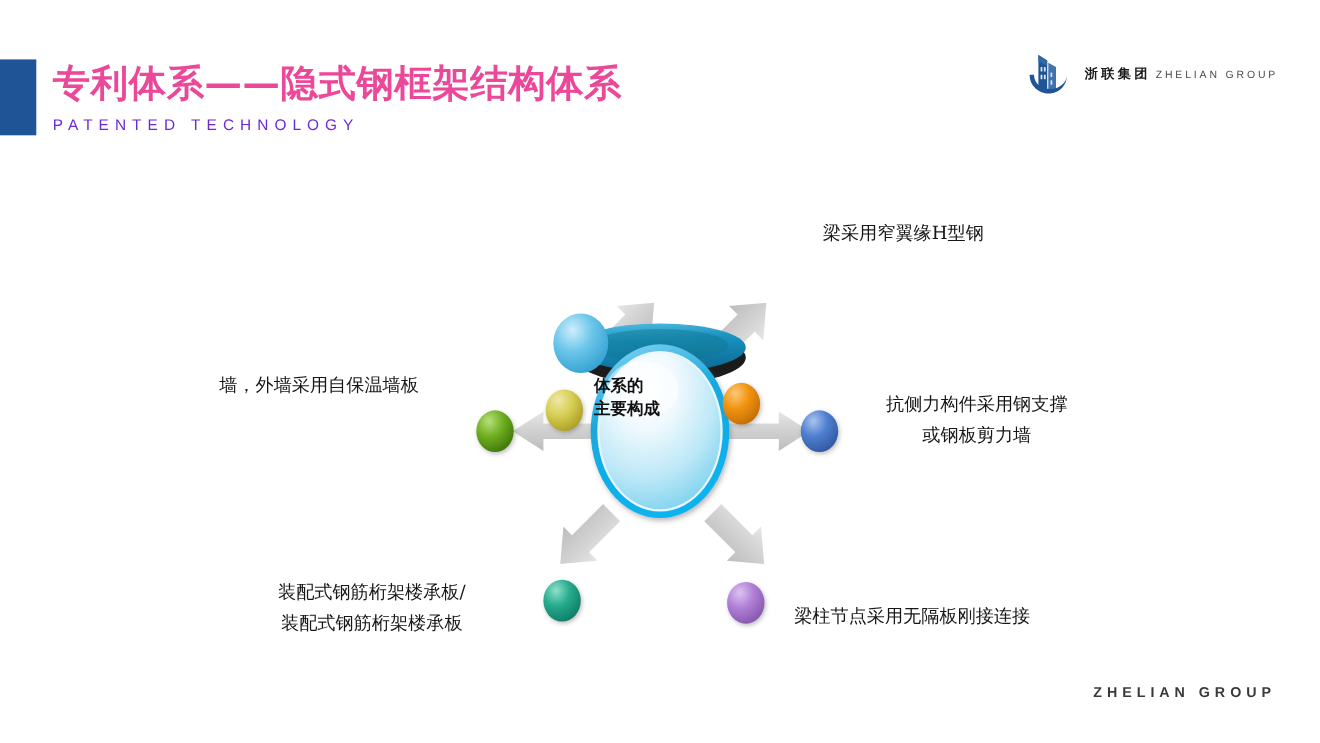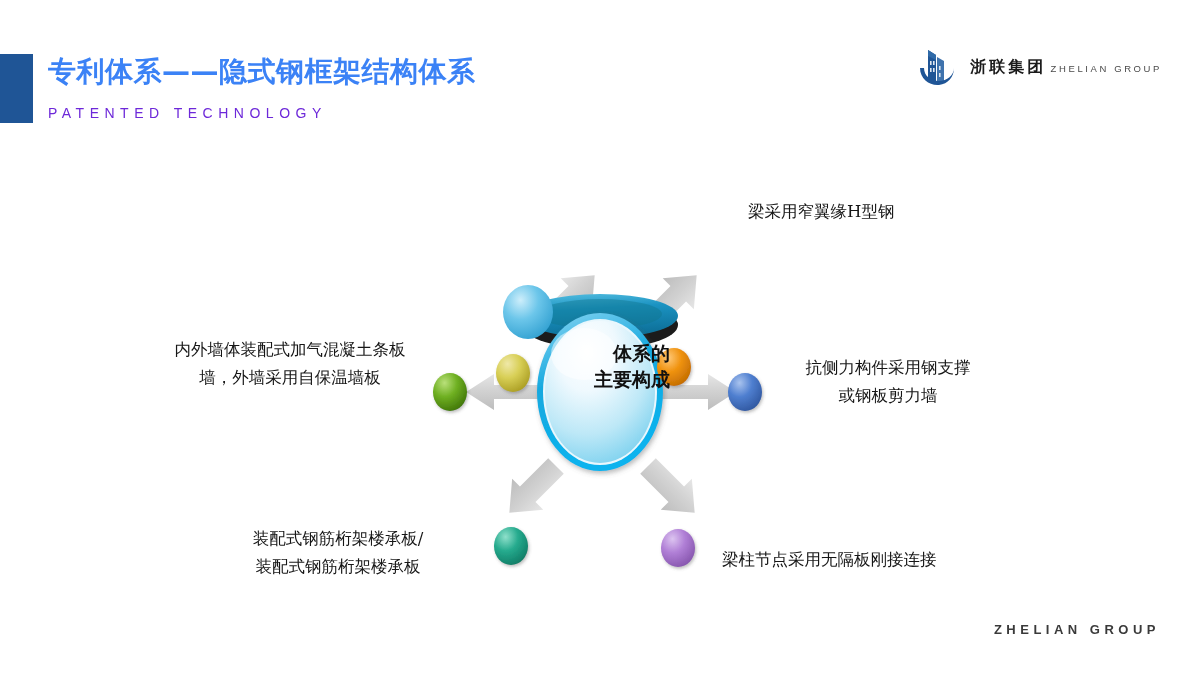--- a/index.html
+++ b/index.html
@@ -18,23 +18,23 @@
   #header-accent-bar {
     position: absolute;
     left: 0; top: 54px;
     width: 33px; height: 69px;
     background: #1f5596;
   }
   #page-title {
     position: absolute;
     left: 48px; top: 53px;
     font-family: "DejaVu Sans", sans-serif;
-    font-size: 28px;
+    font-size: 34px;
     font-weight: bold;
-    color: #3b82f6;
+    color: #ec4899;
     letter-spacing: 0.5px;
     white-space: nowrap;
   }
   #page-subtitle {
     position: absolute;
     left: 48px; top: 105px;
     font-family: "Liberation Sans", sans-serif;
     font-size: 14px;
     color: #6d28d9;
     letter-spacing: 5.5px;
@@ -46,21 +46,21 @@
     position: absolute;
     right: 38px; top: 44px;
     display: flex;
     align-items: center;
     gap: 10px;
   }
   #brand-logo .logo-mark { width: 46px; height: 46px; display:block; }
   #brand-logo .logo-text { line-height: 1; }
   #brand-logo .logo-cn {
     font-family: "DejaVu Sans", sans-serif;
-    font-size: 16px;
+    font-size: 12px;
     font-weight: bold;
     color: #1b1b1b;
     letter-spacing: 3px;
     white-space: nowrap;
   }
   #brand-logo .logo-en {
     margin-top: 5px;
     font-family: "Liberation Sans", sans-serif;
     font-size: 9.5px;
     color: #4a4a4a;
@@ -86,23 +86,23 @@
     left: 0; top: 140px;
     width: 1200px; height: 480px;
   }
   #diagram-svg { position: absolute; left:0; top:0; }
 
   
   #hub-label {
     position: absolute;
     left: 540px; top: 200px;
     width: 130px;
-    text-align: right;
+    text-align: left;
     font-family: "DejaVu Sans", sans-serif;
-    font-size: 19px;
+    font-size: 15px;
     font-weight: bold;
     color: #111111;
     line-height: 1.38;
     pointer-events: none;
   }
   #hub-label .hub-line { display: block; }
 
   
   .node-label {
     position: absolute;
@@ -279,21 +279,20 @@
     <span class="hub-line">体系的</span>
     <span class="hub-line">主要构成</span>
   </div>
 
 
   <div class="node-label lbl-tr">
     <span class="lbl-line">梁采用窄翼缘H型钢</span>
   </div>
 
   <div class="node-label lbl-ml">
-    <span class="lbl-line">内外墙体装配式加气混凝土条板</span>
     <span class="lbl-line">墙，外墙采用自保温墙板</span>
   </div>
 
   <div class="node-label lbl-mr">
     <span class="lbl-line">抗侧力构件采用钢支撑</span>
     <span class="lbl-line">或钢板剪力墙</span>
   </div>
 
   <div class="node-label lbl-bl">
     <span class="lbl-line">装配式钢筋桁架楼承板/</span>

